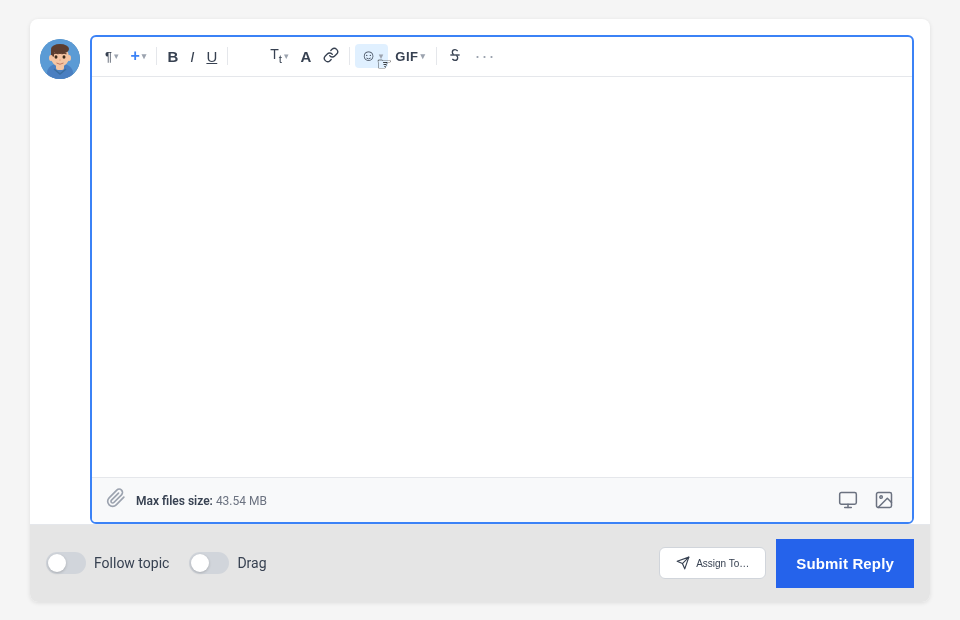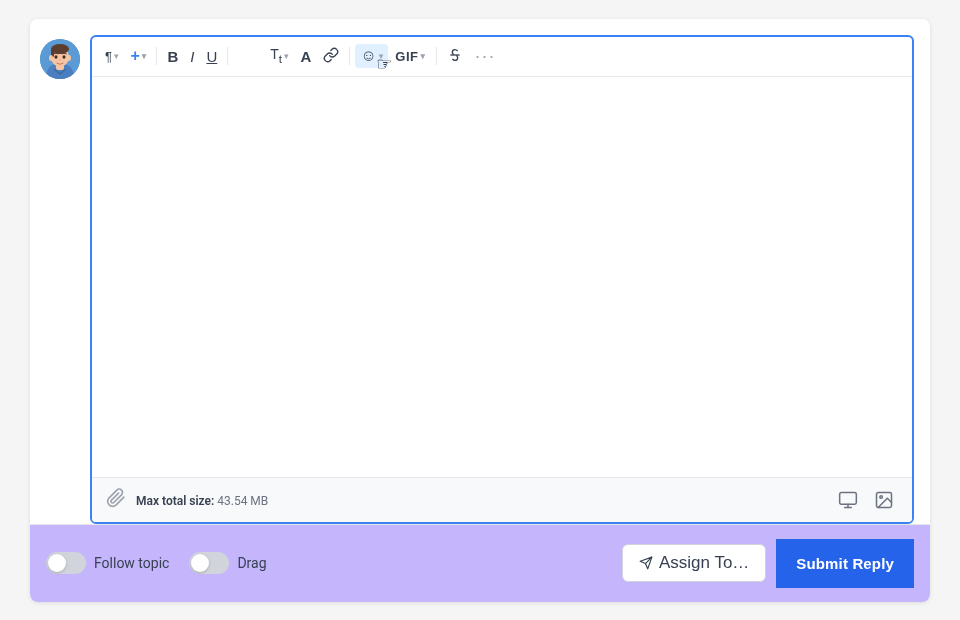--- a/index.html
+++ b/index.html
@@ -195,21 +195,21 @@
       border-radius: 4px;
       display: flex;
       align-items: center;
     }
 
     .footer-bar {
       display: flex;
       align-items: center;
       justify-content: space-between;
       padding: 14px 16px;
-      background: #c4b5fd;
+      background: #e5e5e5;
       border-top: 1px solid #e5e7eb;
       border-radius: 0 0 8px 8px;
       gap: 20px;
     }
 
     .footer-left {
       display: flex;
       align-items: center;
       gap: 20px;
     }
@@ -258,21 +258,21 @@
 
     .assign-btn {
       display: flex;
       align-items: center;
       gap: 6px;
       padding: 8px 16px;
       background: #fff;
       border: 1px solid #d1d5db;
       border-radius: 6px;
       cursor: pointer;
-      font-size: 17px;
+      font-size: 10px;
       color: #374151;
       font-weight: 500;
     }
 
     .submit-btn {
       padding: 16px 20px;
       background: #2563eb;
       color: #fff;
       border: none;
       border-radius: 0;
@@ -415,21 +415,21 @@
         </div>
 
         <div class="attach-bar">
           <span class="attach-icon">
             <svg width="20" height="20" viewBox="0 0 24 24" fill="none" stroke="#9ca3af" stroke-width="2" stroke-linecap="round" stroke-linejoin="round">
               <path d="M21.44 11.05l-9.19 9.19a6 6 0 0 1-8.49-8.49l9.19-9.19a4 4 0 0 1 5.66 5.66l-9.2 9.19a2 2 0 0 1-2.83-2.83l8.49-8.48"></path>
             </svg>
           </span>
           <div class="attach-text">
             <div class="size-text">
-              <strong>Max total size:</strong>
+              <strong>Max files size:</strong>
               <span> </span><span>43.54 MB</span>
             </div>
           </div>
           <div class="attach-icons-right">
 
             <button class="attach-icon-btn" title="Screen capture">
               <svg width="20" height="20" viewBox="0 0 24 24" fill="none" stroke="currentColor" stroke-width="1.8" stroke-linecap="round" stroke-linejoin="round">
                 <rect x="2" y="3" width="20" height="14" rx="2"></rect>
                 <line x1="8" y1="21" x2="16" y2="21"></line>
                 <line x1="12" y1="17" x2="12" y2="21"></line>

